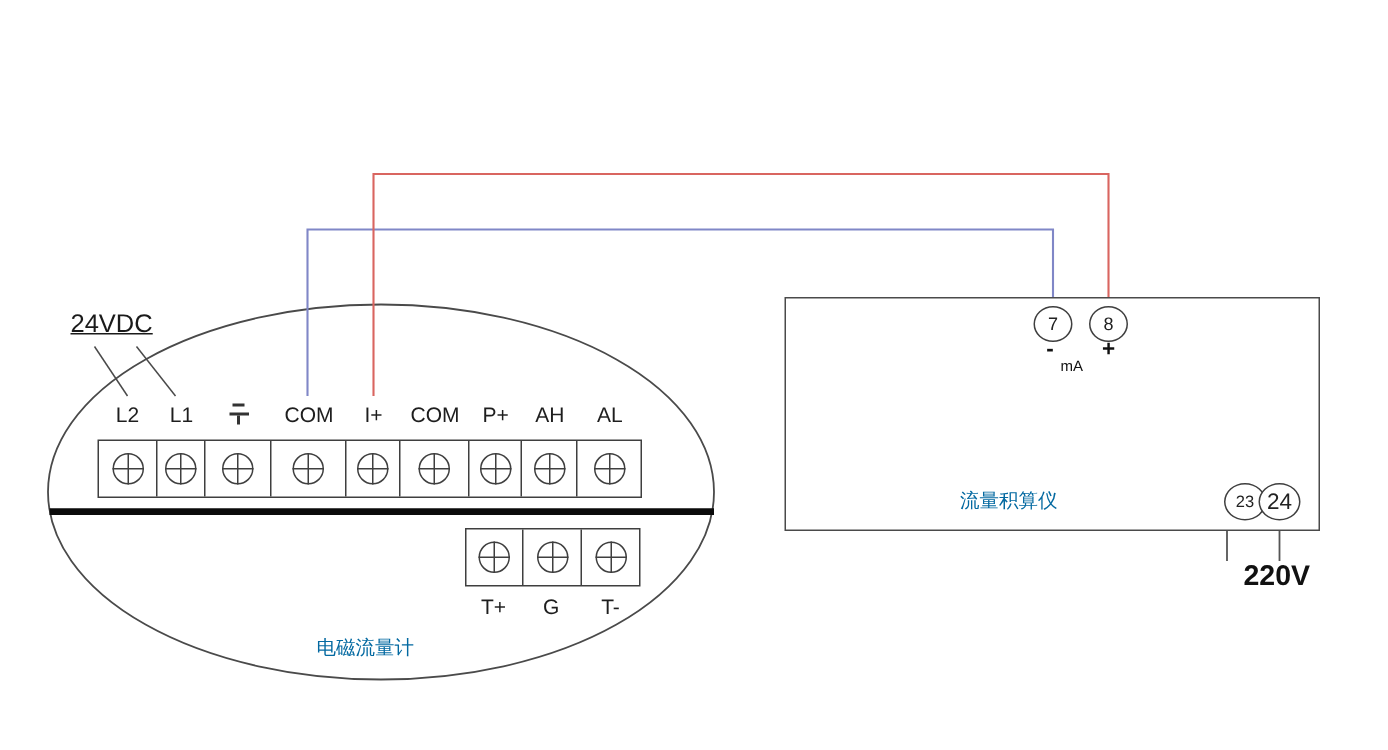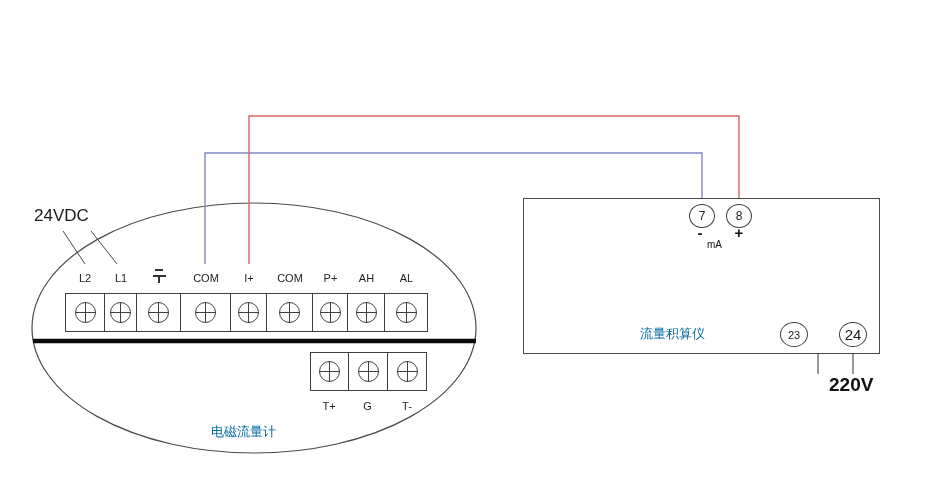--- a/index.html
+++ b/index.html
@@ -12,21 +12,21 @@
   .title{font-size:17px;color:#333;letter-spacing:1px;white-space:nowrap;}
   .supply-label{font-size:17px;color:#1a1a1a;white-space:nowrap;}
   
   .tstrip{display:flex;box-sizing:border-box;border:1px solid #3f3f3f;background:#fff;}
   .tcell{box-sizing:border-box;border-right:1px solid #3f3f3f;display:flex;align-items:center;justify-content:center;}
   .tcell:last-child{border-right:none;}
   .screw{position:relative;width:21px;height:21px;border:1.2px solid #3f3f3f;border-radius:50%;box-sizing:border-box;}
   .screw::before{content:"";position:absolute;left:-1px;right:-1px;top:50%;margin-top:-0.5px;height:1px;background:#3f3f3f;}
   .screw::after{content:"";position:absolute;top:-1px;bottom:-1px;left:50%;margin-left:-0.5px;width:1px;background:#3f3f3f;}
   .lrow{display:flex;}
-  .lc{display:flex;align-items:flex-end;justify-content:center;font-size:11px;color:#1e1e1e;}
+  .lc{display:flex;align-items:flex-end;justify-content:center;font-size:14px;color:#1e1e1e;}
   
   .gnd{display:flex;flex-direction:column;align-items:center;margin-bottom:1px;}
   .gnd .g1{width:8px;height:2px;background:#333;}
   .gnd .g2{width:13px;height:2px;background:#333;margin-top:4px;}
   .gnd .g3{width:2px;height:6px;background:#333;}
   .devname{font-size:13px;color:#0369a1;white-space:nowrap;}
   
   .totalizer-box{box-sizing:border-box;border:1px solid #4a4a4a;background:#fff;}
   .term-circle{box-sizing:border-box;border:1px solid #3f3f3f;border-radius:50%;display:flex;align-items:center;justify-content:center;background:#fff;}
   .pol{font-size:15px;font-weight:bold;color:#111;}
@@ -49,21 +49,21 @@
 
     <polyline points="205,264 205,153 702,153 702,199" fill="none" stroke-width="1.4" stroke="#8087c7"></polyline>
 
     <polyline points="249,264 249,116 739,116 739,199" fill="none" stroke-width="1.4" stroke="#d96560"></polyline>
 
     <line x1="818" y1="347" x2="818" y2="374" stroke="#555" stroke-width="1.2"></line>
     <line x1="853" y1="347" x2="853" y2="374" stroke="#555" stroke-width="1.2"></line>
   </svg>
 
 
-  <div class="abs supply-label" style="left:34px;top:206px;">24VDC</div>
+  <div class="abs supply-label" style="left:47px;top:206px;text-decoration:underline;">24VDC</div>
 
   <div class="abs lrow" style="left:65px;top:266px;width:363px;height:18px;">
     <div class="lc" style="width:40px;">
         <span>L2</span>
       </div>
     <div class="lc" style="width:32px;">
         <span>L1</span>
       </div>
     <div class="lc" style="width:44px;">
       <span class="gnd">
@@ -155,21 +155,21 @@
     </div>
   <div class="abs term-circle" style="left:726px;top:204px;width:26px;height:24px;font-size:12px;">
       <span>8</span>
     </div>
   <div class="abs pol" style="left:694px;top:224px;width:12px;text-align:center;">-</div>
   <div class="abs pol" style="left:733px;top:224px;width:12px;text-align:center;">+</div>
   <div class="abs unit" style="left:707px;top:239px;">mA</div>
 
   <div class="abs devname" style="left:640px;top:325px;">流量积算仪</div>
 
-  <div class="abs term-circle" style="left:780px;top:322px;width:28px;height:25px;font-size:11px;">
+  <div class="abs term-circle" style="left:816px;top:322px;width:28px;height:25px;font-size:11px;">
       <span>23</span>
     </div>
   <div class="abs term-circle" style="left:839px;top:322px;width:28px;height:25px;font-size:15px;">
       <span>24</span>
     </div>
 
   <div class="abs vlabel" style="left:813px;top:374px;margin-left:16px;">220V</div>
 
 </div>
 

